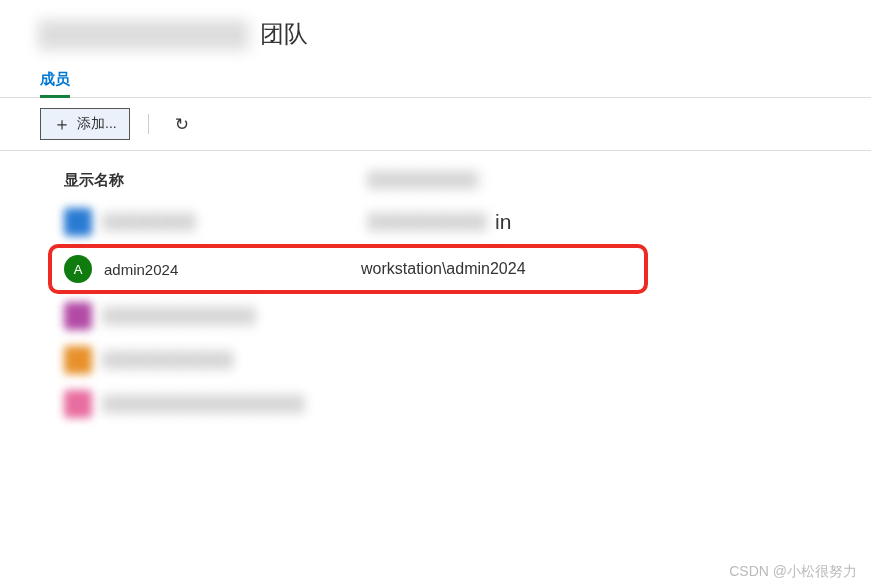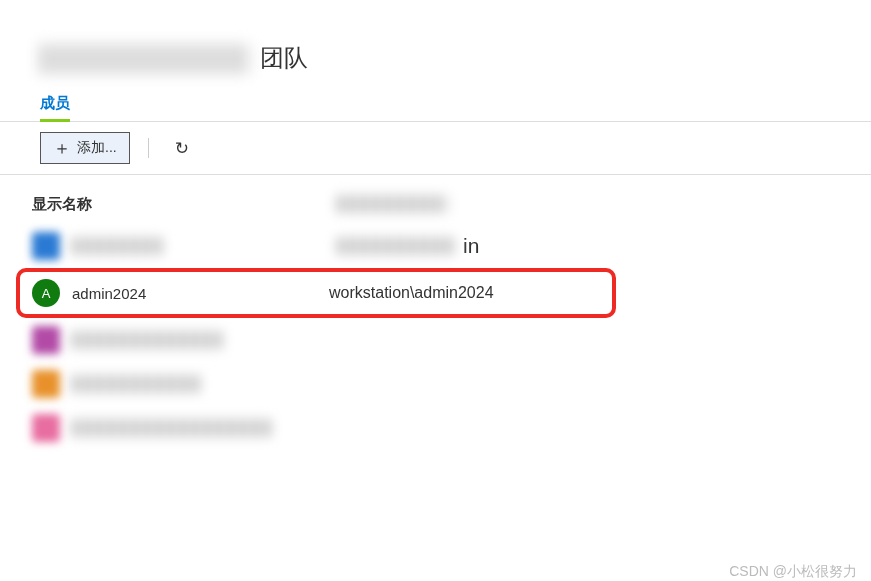--- a/index.html
+++ b/index.html
@@ -10,21 +10,20 @@
       height: 581px;
       position: relative;
       overflow: hidden;
       color: #333;
     }
     .page-title-row {
       padding: 18px 40px 12px 40px;
       display: flex;
       align-items: flex-end;
       gap: 10px;
-      margin-top: 24px;
     }
     .title-blur {
       width: 210px;
       height: 30px;
       filter: blur(7px);
       background: repeating-linear-gradient(90deg,#ccc,#ccc 8px,#eee 8px,#eee 16px);
     }
     .page-title-text {
       font-size: 24px;
       font-weight: 400;
@@ -32,21 +31,21 @@
     }
     .tab-row {
       padding: 8px 40px 0 40px;
     }
     .tab {
       display: inline-block;
       font-size: 15px;
       font-weight: 600;
       color: #0078d4;
       padding-bottom: 6px;
-      border-bottom: 3px solid #84cc16;
+      border-bottom: 3px solid #15803d;
       cursor: pointer;
     }
     .toolbar-wrap {
       border-top: 1px solid #ddd;
       border-bottom: 1px solid #ddd;
       margin-top: -1px;
       padding: 10px 40px;
       display: flex;
       align-items: center;
       gap: 18px;
@@ -73,21 +72,21 @@
     }
     .refresh-btn {
       cursor: pointer;
       padding: 4px 8px;
       font-size: 17px;
       color: #333;
       background: transparent;
       border: none;
     }
     .content {
-      padding: 20px 32px;
+      padding: 20px 64px;
     }
     .columns-header {
       display: flex;
       font-size: 15px;
       font-weight: 600;
       color: #333;
       padding-bottom: 8px;
     }
     .col-name { width: 305px; }
     .col-user { flex: 1; }

